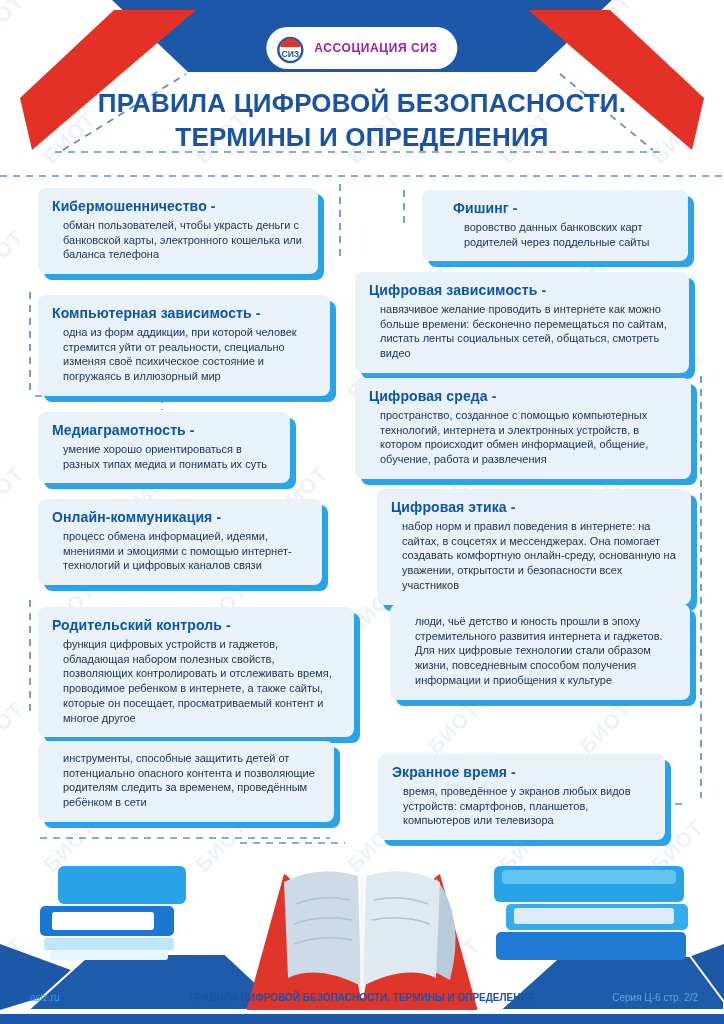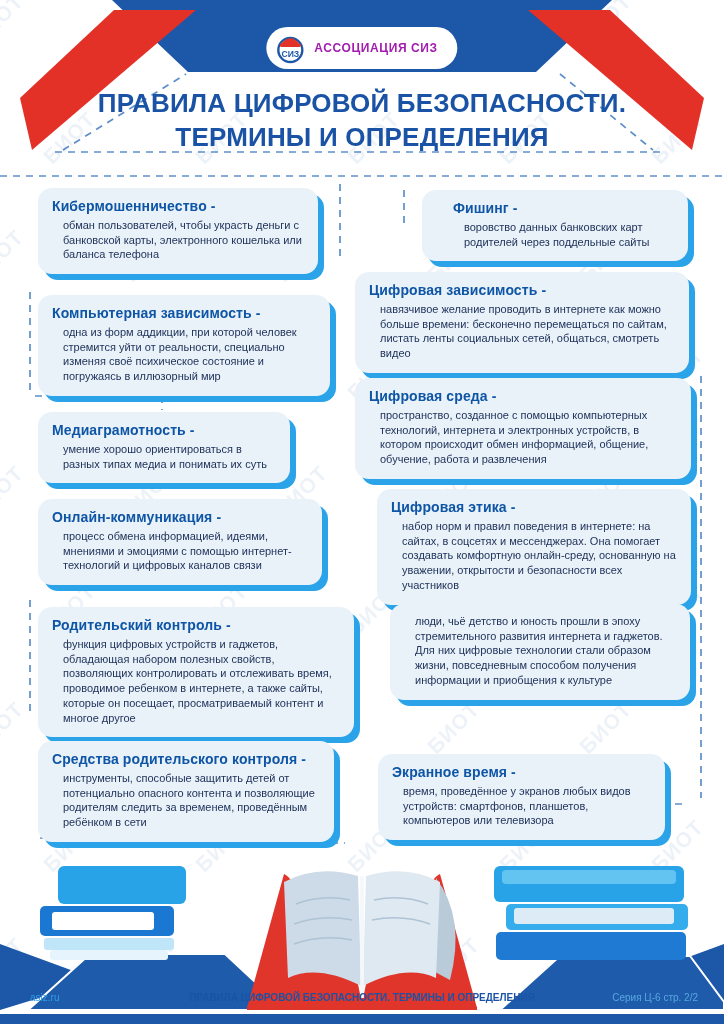--- a/index.html
+++ b/index.html
@@ -20,21 +20,21 @@
     background:#ffffff;border-radius:24px;height:42px;
     display:flex;align-items:center;gap:8px;padding:0 20px 0 8px;z-index:3;
   }
   .org-name{color:#a21caf;font-weight:bold;font-size:12px;letter-spacing:.6px;white-space:nowrap;}
   .main-title{
     position:absolute;top:86px;left:0;width:724px;text-align:center;z-index:3;
     color:#1a53a5;font-weight:bold;font-size:26px;line-height:1.32;letter-spacing:.2px;
   }
   
   .card{
-    position:absolute;z-index:4;background:#eaf2f9;border-radius:14px;
+    position:absolute;z-index:4;background:#eaf2f9;border-radius:8px;
     box-shadow:6px 6px 0 0 #2aa3e8;padding:10px 12px 12px 14px;box-sizing:border-box;
   }
   .card-title{color:#0e55a6;font-weight:bold;font-size:14px;margin-bottom:4px;letter-spacing:.1px;}
   .card-text{color:#20335b;font-size:11px;line-height:1.34;margin-left:11px;}
   
   .books-svg{position:absolute;left:0;top:852px;z-index:3;}
   
   .footer{position:absolute;left:0;top:990px;width:724px;height:24px;z-index:5;font-size:10px;}
   .footer-site{position:absolute;left:30px;top:2px;color:#2f9ee8;text-decoration:none;}
   .footer-title{position:absolute;left:50%;top:2px;transform:translateX(-50%);
@@ -148,21 +148,20 @@
   </div>
   <div class="card" style="left:38px;top:499px;width:284px;">
     <div class="card-title">Онлайн-коммуникация -</div>
     <div class="card-text">процесс обмена информацией, идеями, мнениями и эмоциями с помощью интернет-технологий и цифровых каналов связи</div>
   </div>
   <div class="card" style="left:38px;top:607px;width:316px;">
     <div class="card-title">Родительский контроль -</div>
     <div class="card-text">функция цифровых устройств и гаджетов, обладающая набором полезных свойств, позволяющих контролировать и отслеживать время, проводимое ребенком в интернете, а также сайты, которые он посещает, просматриваемый контент и многое другое</div>
   </div>
   <div class="card" style="left:38px;top:741px;width:296px;">
-    <div class="card-title">Средства родительского контроля -</div>
     <div class="card-text">инструменты, способные защитить детей от потенциально опасного контента и позволяющие родителям следить за временем, проведённым ребёнком в сети</div>
   </div>
 
   <div class="card" style="left:422px;top:190px;width:266px;padding-left:31px;">
     <div class="card-title">Фишинг -</div>
     <div class="card-text">воровство данных банковских карт родителей через поддельные сайты</div>
   </div>
   <div class="card" style="left:355px;top:272px;width:334px;">
     <div class="card-title">Цифровая зависимость -</div>
     <div class="card-text">навязчивое желание проводить в интернете как можно больше времени: бесконечно перемещаться по сайтам, листать ленты социальных сетей, общаться, смотреть видео</div>

